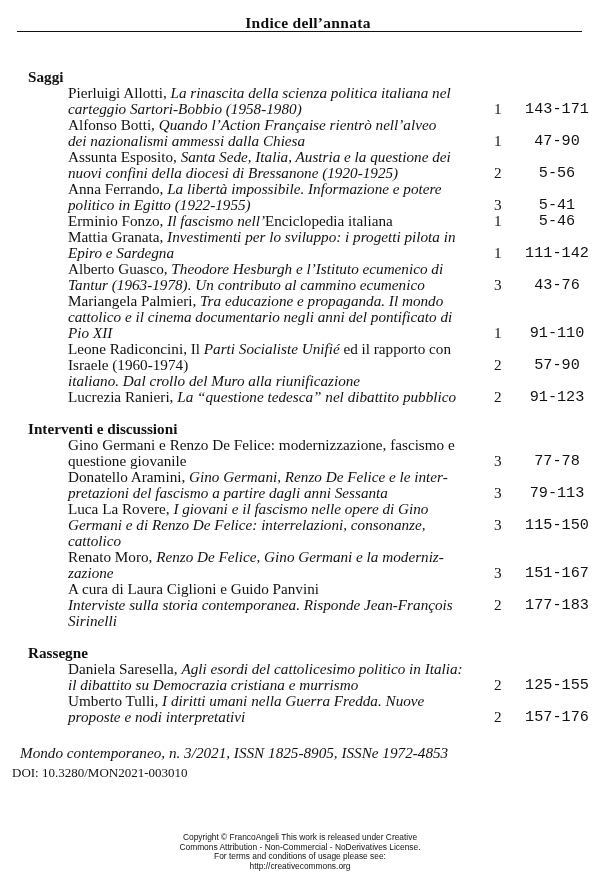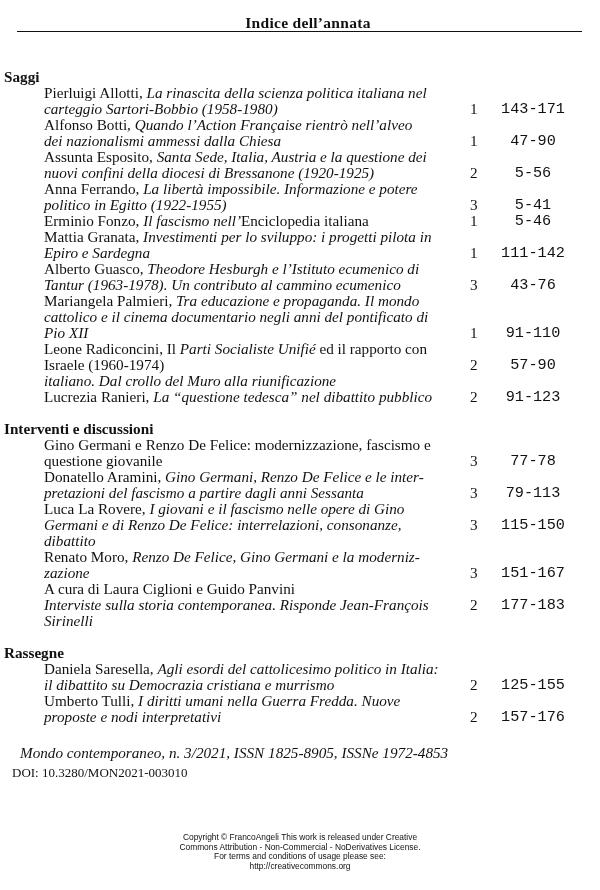--- a/index.html
+++ b/index.html
@@ -1,21 +1,21 @@
 <!DOCTYPE html>
 <html><head>
 <meta charset="utf-8">
 <style>
   html, body { margin:0; padding:0; background:#ffffff; }
   body { width:600px; height:890px; position:relative; overflow:hidden;
          font-family:"Liberation Serif", "DejaVu Serif", serif; color:#111; }
   .title { position:absolute; top:14px; left:8px; width:600px; text-align:center;
            font-weight:bold; font-size:15.5px; letter-spacing:0.3px; }
   .rule { position:absolute; top:31px; left:17px; width:565px; height:0; border-top:1.5px solid #111; }
-  .content { position:absolute; top:69px; left:4px; width:562px; font-size:15.2px; line-height:16px; }
+  .content { position:absolute; top:69px; left:28px; width:562px; font-size:15.2px; line-height:16px; }
   .section-head { font-weight:bold; }
   .gap { height:16px; }
   .entry { position:relative;margin-left:40px; }
   .entry .txt { width:430px; text-align:justify; text-align-last:left; }
   .entry .num { position:absolute; right:0; width:100px; display:flex; }
   .entry .num .issue { width:30px; text-align:left; padding-left:4px; }
   .entry .num .pages { flex:1; text-align:center;font-family:Liberation Mono, monospace; }
   .it { font-style:italic; }
   .footer-cite { position:absolute; top:744px; left:20px; font-size:15.2px; font-style:italic; }
   .footer-doi { position:absolute; top:765px; left:12px; font-size:13px; }
@@ -124,21 +124,21 @@
       <div class="txt"><span>Donatello Aramini, </span><span class="it">Gino Germani, Renzo De Felice e le inter-</span></div>
       <div class="txt"><span class="it">pretazioni del fascismo a partire dagli anni Sessanta</span></div>
       <div class="num" style="top: 16px;">
         <span class="issue">3</span>
         <span class="pages">79-113</span>
       </div>
     </div>
     <div class="entry">
       <div class="txt"><span>Luca La Rovere, </span><span class="it">I giovani e il fascismo nelle opere di Gino</span></div>
       <div class="txt"><span class="it">Germani e di Renzo De Felice: interrelazioni, consonanze,</span></div>
-      <div class="txt"><span class="it">dibattito</span></div>
+      <div class="txt"><span class="it">cattolico</span></div>
       <div class="num" style="top: 16px;">
         <span class="issue">3</span>
         <span class="pages">115-150</span>
       </div>
     </div>
     <div class="entry">
       <div class="txt"><span>Renato Moro, </span><span class="it">Renzo De Felice, Gino Germani e la moderniz-</span></div>
       <div class="txt"><span class="it">zazione</span></div>
       <div class="num" style="top: 16px;">
         <span class="issue">3</span>

